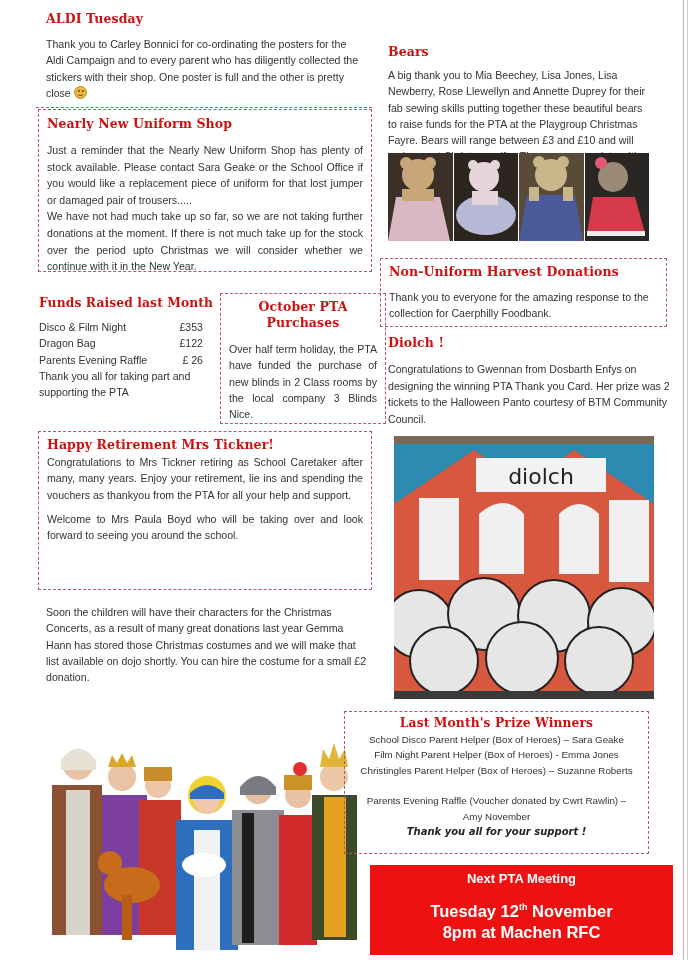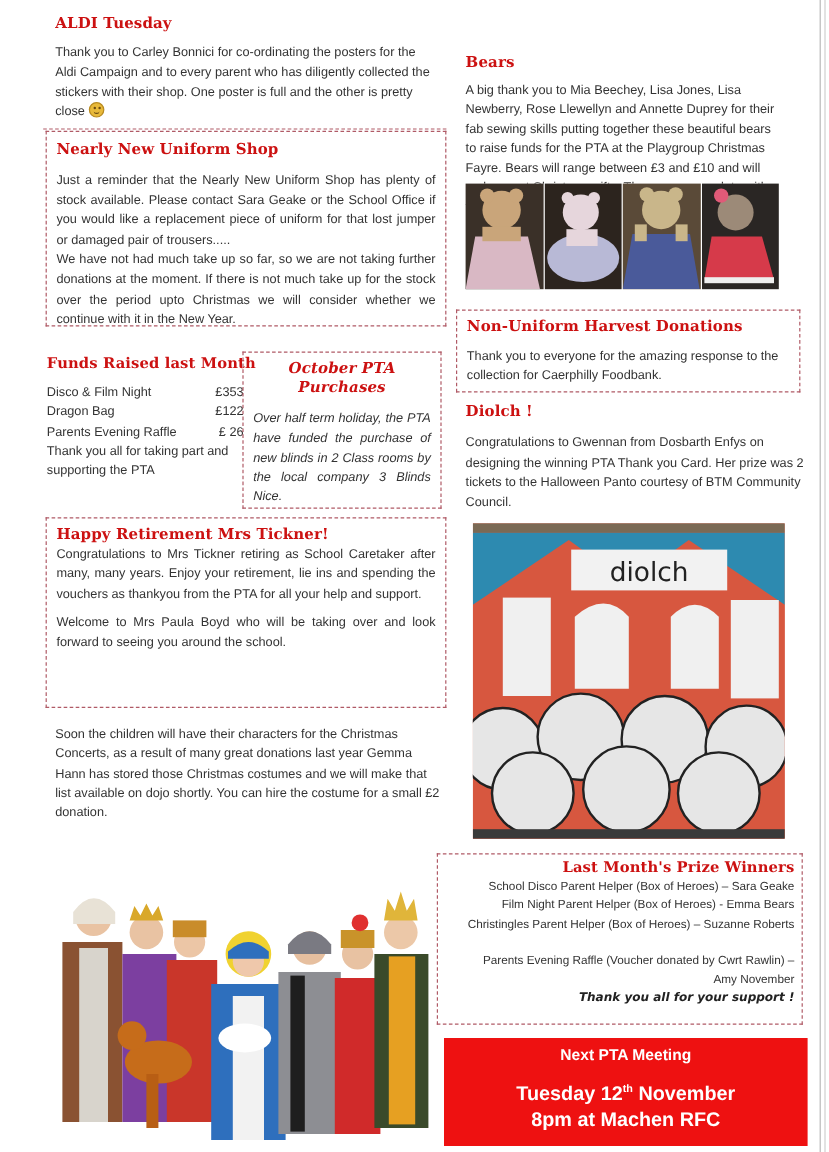--- a/index.html
+++ b/index.html
@@ -29,21 +29,21 @@
   #uniform .heading { margin-bottom: 11px; }
   #uniform .body-text { line-height: 16.6px; }
 
   
   #funds { position: absolute; left: 39px; top: 295px; width: 168px; }
   #funds .heading { font-size: 12.3px; margin-bottom: 9px; white-space: nowrap; }
   .fund-row { display: flex; justify-content: space-between; font-size: 10.6px; line-height: 16.3px; color: #333; padding-right: 4px; text-align: center; }
   #funds .thanks { font-size: 10.6px; line-height: 16.3px; color: #333; }
 
   
-  #october { left: 202px; top: 293px; width: 166px; height: 131px; padding: 5px 8px; font-style: italic; }
+  #october { left: 220px; top: 293px; width: 166px; height: 131px; padding: 5px 8px; }
   #october .heading { text-align: center; line-height: 16px; margin-bottom: 10px; }
   #october .body-text { line-height: 16.3px; }
 
   
   #retire { left: 38px; top: 431px; width: 334px; height: 159px; padding: 5px 8px; }
   #retire .heading { margin-bottom: 2px; }
   #retire p { margin-bottom: 8px; }
 
   
   #costumes { position: absolute; left: 46px; top: 604px; width: 325px; }
@@ -62,21 +62,21 @@
   #harvest { left: 380px; top: 258px; width: 287px; height: 69px; padding: 5px 8px; }
   #harvest .heading { margin-bottom: 10px; }
   #harvest .body-text { line-height: 16px; }
 
   #diolch { position: absolute; left: 388px; top: 335px; width: 285px; }
   #diolch .heading { margin-bottom: 11px; }
   #diolch .body-text { line-height: 16.6px; }
 
   #diolch-photo { position: absolute; left: 394px; top: 436px; width: 260px; height: 263px; }
 
-  #winners { left: 364px; top: 711px; width: 305px; height: 143px; padding: 3px 6px; text-align: right; }
+  #winners { left: 344px; top: 711px; width: 305px; height: 143px; padding: 3px 6px; text-align: center; }
   #winners .heading { font-size: 12.3px; margin-bottom: 2px; }
   #winners .line { font-size: 9.8px; line-height: 15.4px; color: #333; }
   #winners .gap { height: 15px; }
   #winners .sign { font-family: "DejaVu Sans", sans-serif; font-weight: bold; font-style: italic; font-size: 10px; color: #222; line-height: 16px; }
 
   #meeting { position: absolute; left: 370px; top: 865px; width: 303px; height: 90px; background: #ee1111; text-align: center; color: #ffffff; font-weight: bold; }
   #meeting .m-title { font-size: 13px; margin-top: 5px; line-height: 18px; }
   #meeting .m-date { font-size: 16.5px; margin-top: 9px; line-height: 20px; }
   #meeting .m-date sup { font-size: 9px; vertical-align: 7px; }
   #meeting .m-place { font-size: 16.5px; line-height: 22px; }
@@ -252,21 +252,21 @@
       <circle cx="128" cy="222" r="36"></circle>
       <circle cx="205" cy="225" r="34"></circle>
     </g>
     <rect x="0" y="255" width="260" height="8" fill="#3a3a3a"></rect>
   </svg>
 </div>
 
 <section id="winners" class="box">
   <div class="heading">Last Month's Prize Winners</div>
   <div class="line">School Disco Parent Helper (Box of Heroes) – Sara Geake</div>
-  <div class="line">Film Night Parent Helper (Box of Heroes) - Emma Bears</div>
+  <div class="line">Film Night Parent Helper (Box of Heroes) - Emma Jones</div>
   <div class="line">Christingles Parent Helper (Box of Heroes) – Suzanne Roberts</div>
   <div class="gap"></div>
   <div class="line">Parents Evening Raffle (Voucher donated by Cwrt Rawlin)  –</div>
   <div class="line">Amy November</div>
   <div class="sign">Thank you all for your support !</div>
 </section>
 
 <section id="meeting">
   <div class="m-title">Next PTA Meeting</div>
   <div class="m-date"><span>Tuesday 12</span><sup>th</sup><span> November</span></div>

